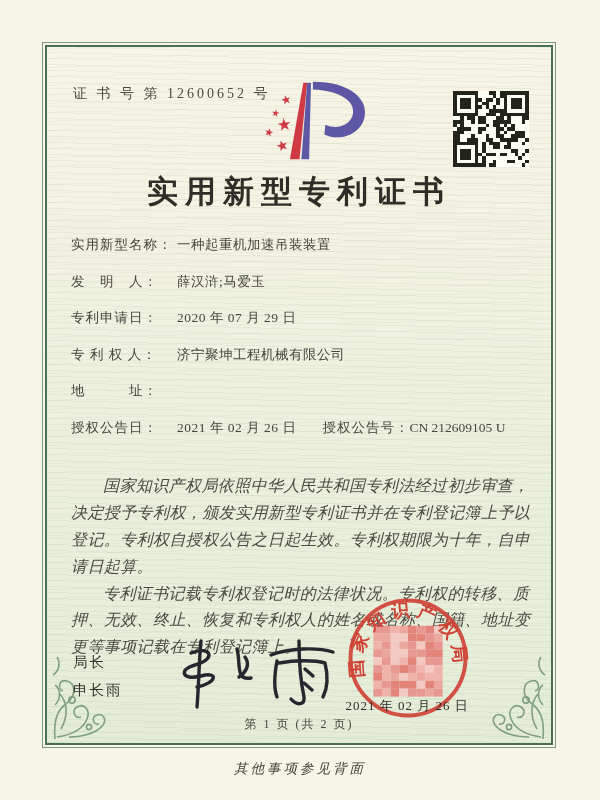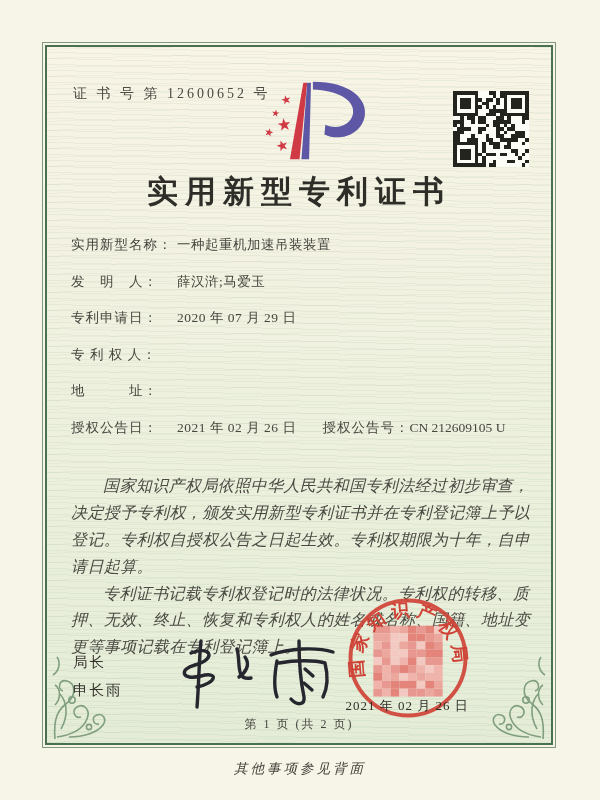--- a/index.html
+++ b/index.html
@@ -583,20 +583,21 @@
       <div class="frow">
         <span class="flabel">发　明　人：</span>
         <span class="fvalue">薛汉浒;马爱玉</span>
       </div>
       <div class="frow">
         <span class="flabel">专利申请日：</span>
         <span class="fvalue">2020 年 07 月 29 日</span>
       </div>
       <div class="frow">
         <span class="flabel">专 利 权 人：</span>
+        <span class="fvalue">济宁聚坤工程机械有限公司</span>
       </div>
       <div class="frow">
         <span class="flabel">地　　　址：</span>
       </div>
       <div class="frow grant">
         <span class="flabel">授权公告日：</span>
         <span class="fvalue">2021 年 02 月 26 日</span>
         <span class="flabel2">授权公告号：</span>
         <span class="fvalue2">CN 212609105 U</span>
       </div>

